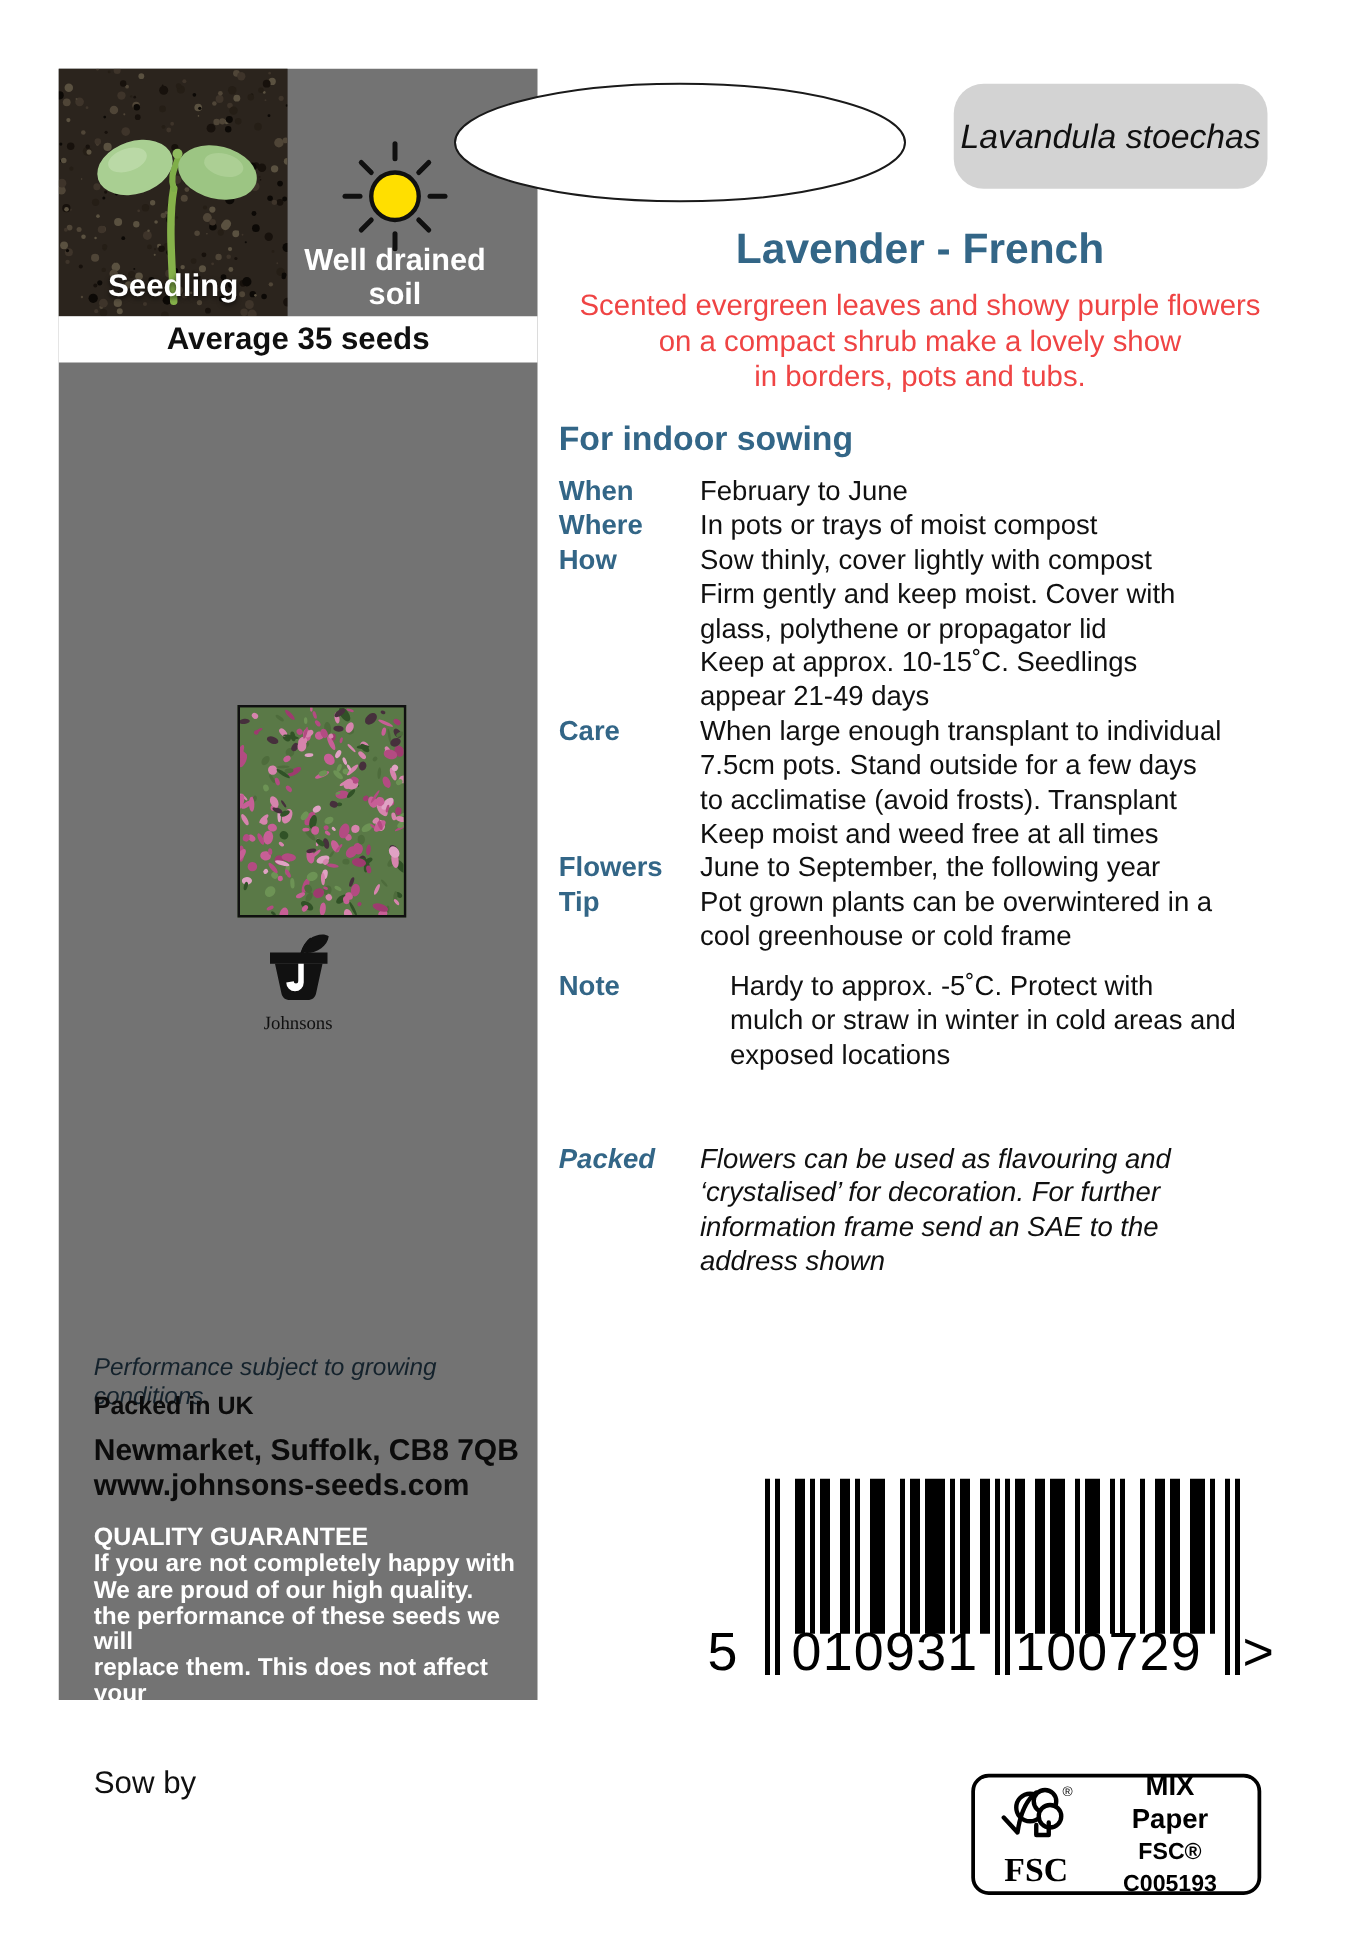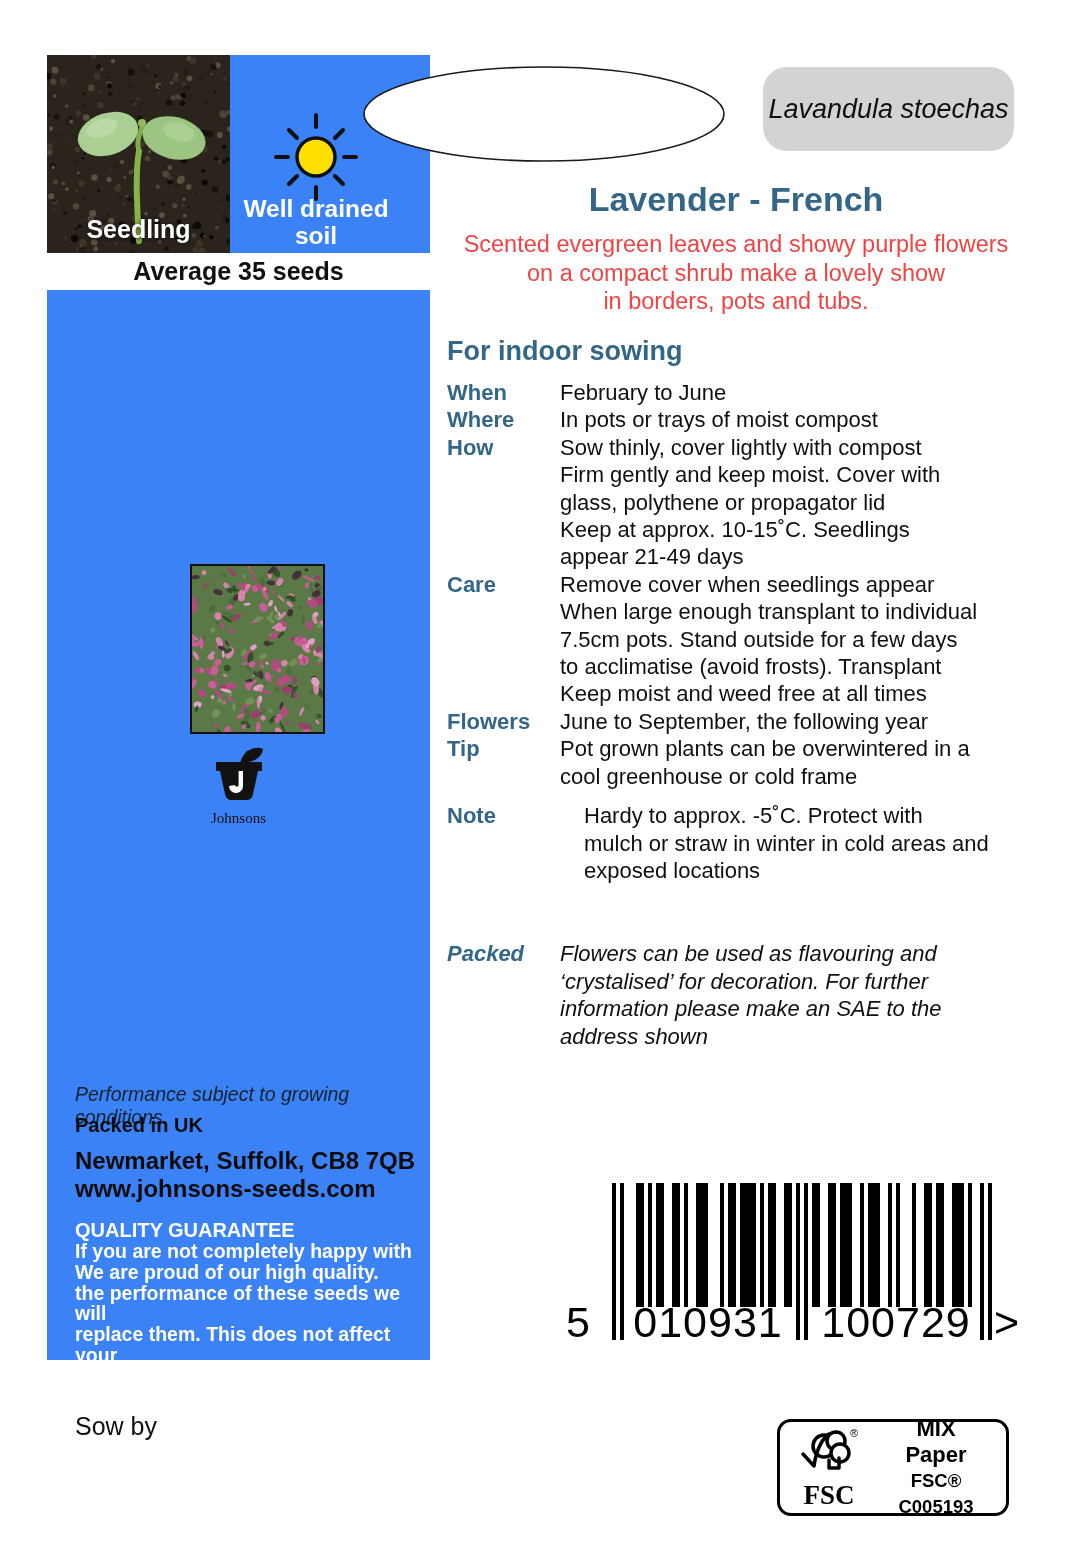--- a/index.html
+++ b/index.html
@@ -1,19 +1,19 @@
 <!DOCTYPE html>
 <html><head>
 <meta charset="utf-8">
 <style>
   html,body{margin:0;padding:0;background:#ffffff;font-family:"Liberation Sans",sans-serif;}
   .page{position:relative;width:1087px;height:1559px;background:#fff;overflow:hidden;}
 
   
-  .panel{position:absolute;left:47px;top:55px;width:383px;height:1305px;background:#3b82f6;}
+  .panel{position:absolute;left:47px;top:55px;width:383px;height:1305px;background:#737373;}
   .photo{position:absolute;left:0;top:0;width:183px;height:198px;background:#26201a;overflow:hidden;}
   .photo svg{position:absolute;left:0;top:0;}
   .photo-caption{position:absolute;left:0;right:0;top:160px;text-align:center;color:#fff;
     font-weight:bold;font-size:25px;text-shadow:0 1px 4px rgba(0,0,0,.7);}
   .sun-zone{position:absolute;left:183px;top:0;width:200px;height:198px;}
   .sun-zone svg{position:absolute;left:30px;top:52px;}
   .sun-label{position:absolute;left:0;top:140px;width:172px;text-align:center;color:#fff;
     font-weight:bold;font-size:24.5px;line-height:27px;}
   .avg-strip{position:absolute;left:0;top:198px;width:383px;height:37px;background:#fff;
     display:flex;align-items:center;justify-content:center;font-weight:bold;font-size:25px;color:#101010;}
@@ -47,21 +47,21 @@
 
   
   .barcode{position:absolute;left:612px;top:1183px;width:380px;height:165px;}
   .bars{position:absolute;left:0;top:0;display:flex;}
   .bars span{display:block;width:4px;height:124px;}
   .bars span.b{background:#000;}
   .bars span.tall{height:157px;}
   .bc-digit{position:absolute;top:118px;font-size:43px;line-height:1;color:#000;letter-spacing:1px;}
   #bc-first{left:-46px;}
   #bc-left{left:12px;width:168px;text-align:center;}
-  #bc-right{left:200px;width:168px;text-align:center;}
+  #bc-right{left:200px;width:168px;}
   #bc-arrow{left:382px;}
 
   
   .sow-by{position:absolute;left:75px;top:1412px;font-size:25px;color:#101010;}
   .fsc{position:absolute;left:777px;top:1419px;width:232px;height:97px;border:3px solid #000;
     border-radius:14px;display:flex;align-items:center;box-sizing:border-box;padding:4px 6px;background:#fff;}
   .fsc-left{width:86px;text-align:center;}
   .fsc-word{font-family:"Liberation Serif",serif;font-weight:bold;font-size:27px;line-height:1;color:#000;}
   .fsc-right{flex:1;text-align:center;font-weight:bold;color:#000;}
   .fsc-mix{font-size:22px;line-height:26px;}
@@ -684,21 +684,20 @@
           <div>Sow thinly, cover lightly with compost</div>
           <div>Firm gently and keep moist. Cover with</div>
           <div>glass, polythene or propagator lid</div>
           <div>Keep at approx. 10-15˚C. Seedlings</div>
           <div>appear 21-49 days</div>
         </div>
       </div>
       <div class="row">
         <div class="row-label">Care</div>
         <div class="row-text">
-          <div>Remove cover when seedlings appear</div>
           <div>When large enough transplant to individual</div>
           <div>7.5cm pots. Stand outside for a few days</div>
           <div>to acclimatise (avoid frosts). Transplant</div>
           <div>Keep moist and weed free at all times</div>
         </div>
       </div>
       <div class="row">
         <div class="row-label">Flowers</div>
         <div class="row-text">
           <div>June to September, the following year</div>
@@ -717,21 +716,21 @@
           <div>Hardy to approx. -5˚C. Protect with</div>
           <div>mulch or straw in winter in cold areas and</div>
           <div>exposed locations</div>
         </div>
       </div>
       <div class="row italic" style="margin-top: 56px;">
         <div class="row-label">Packed</div>
         <div class="row-text">
           <div>Flowers can be used as flavouring and</div>
           <div>‘crystalised’ for decoration. For further</div>
-          <div>information please make an SAE to the</div>
+          <div>information frame send an SAE to the</div>
           <div>address shown</div>
         </div>
       </div>
     </div>
 
   <div class="barcode">
     <div class="bars" id="barcode-bars">
         <span class="b tall"></span>
         <span class="w tall"></span>
         <span class="b tall"></span>

